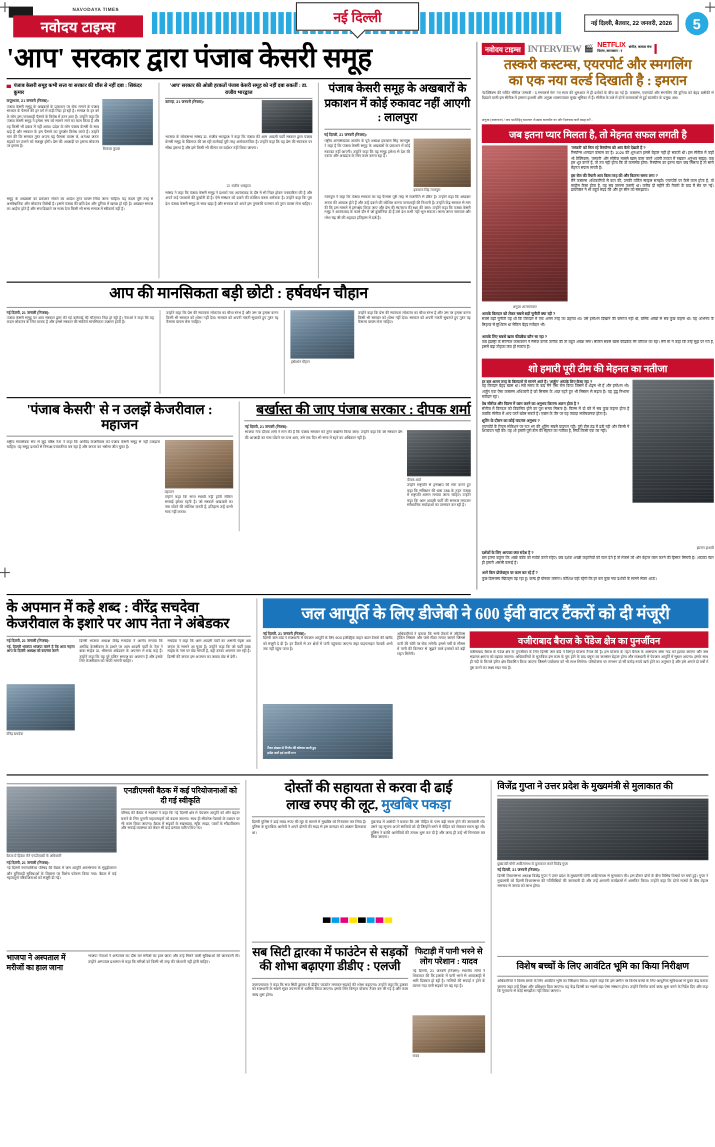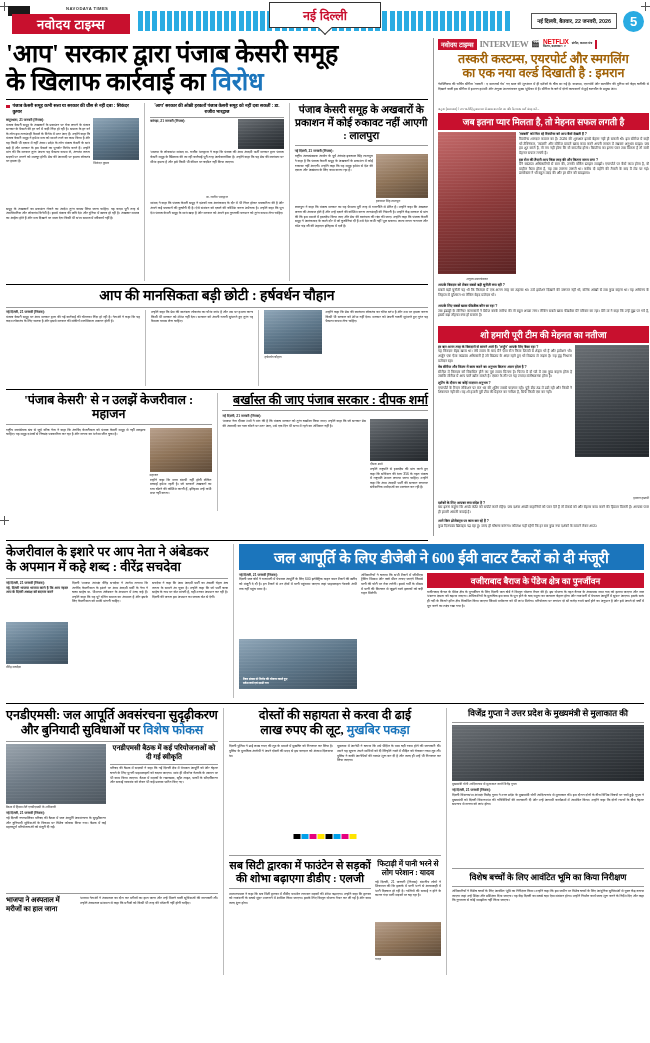--- a/index.html
+++ b/index.html
@@ -171,23 +171,20 @@
       <span>नई दिल्ली</span>
     </div>
   </div>
 
   <div class="main-row">
 
     <div class="left-zone">
 
       <div class="hl hl-main" style="padding-top:2px;">
         <div>'आप' सरकार द्वारा पंजाब केसरी समूह</div>
-        <div>
-          <span>के खिलाफ कार्रवाई का </span><span class="hl-blue">विरोध</span>
-        </div>
       </div>
       <div class="rule" style="margin:3px 0 3px;"></div>
 
       <div class="cols3" style="height:178px;">
 
         <div class="col" style="width:136px;">
           <div class="bullet-line">
             <span class="bullet-sq"></span>
             <div class="kicker">पंजाब केसरी समूह कभी सत्ता या सरकार की धौंस से नहीं दबा : सिकंदर कुमार</div>
           </div>
@@ -355,22 +352,22 @@
       <div class="qa" style="height:12px;overflow:hidden;"><span>कुछ दिलचस्प स्क्रिप्ट्स पढ़ रहा हूं। जल्द ही घोषणा करूंगा। कोशिश यही रहेगी कि हर बार कुछ नया दर्शकों के सामने लेकर आऊं।</span></div>
     </div>
   </div>
 
   <div class="rule" style="margin:4px 0 3px;width:422px;"></div>
 
   <div style="display:flex;gap:5px;">
 
     <div style="width:222px;flex:none;">
       <div class="hl" style="font-size:13px;line-height:1.18;">
+        <div>के अपमान में कहे शब्द : वीरेंद्र सचदेवा</div>
         <div>केजरीवाल के इशारे पर आप नेता ने अंबेडकर</div>
-        <div>के अपमान में कहे शब्द : वीरेंद्र सचदेवा</div>
       </div>
       <div class="rule-thin" style="margin:3px 0;"></div>
       <div style="display:flex;gap:4px;">
         <div style="width:62px;flex:none;">
           <div class="body-txt" style="font-weight:bold;">नई दिल्ली, 21 जनवरी (निजस):</div>
           <div class="body-txt" style="height:34px;overflow:hidden;font-weight:bold;">नई, दिल्ली भाजपा भाजपा करने है कि आप नहरत आप के दिल्ली अध्यक्ष को बदनाम करने</div>
           <div class="ph cool" style="width:62px;height:42px;margin-top:2px;"></div>
           <div class="cap">वीरेंद्र सचदेवा</div>
         </div>
         <div class="body-txt" style="flex:1;height:112px;overflow:hidden;">दिल्ली भाजपा अध्यक्ष वीरेंद्र सचदेवा ने आरोप लगाया कि अरविंद केजरीवाल के इशारे पर आम आदमी पार्टी के नेता ने बाबा साहेब डा. भीमराव अंबेडकर के अपमान में शब्द कहे हैं। उन्होंने कहा कि यह पूरे दलित समाज का अपमान है और इसके लिए केजरीवाल को माफी मांगनी चाहिए।</div>
@@ -397,26 +394,20 @@
         </div>
       </div>
     </div>
   </div>
 
   <div class="rule" style="margin:5px 0 4px;"></div>
 
   <div style="display:flex;gap:5px;">
 
     <div style="width:212px;flex:none;">
-      <div class="hl" style="font-size:12.5px;text-align:center;line-height:1.2;">
-        <div>एनडीएमसी: जल आपूर्ति अवसंरचना सुदृढ़ीकरण</div>
-        <div>
-          <span>और बुनियादी सुविधाओं पर </span><span class="hl-blue">विशेष फोकस</span>
-        </div>
-      </div>
       <div class="rule-thin" style="margin:3px 0;"></div>
       <div style="display:flex;gap:4px;">
         <div style="width:100px;flex:none;">
           <div class="ph" style="width:100px;height:60px;"></div>
           <div class="cap">बैठक में हिस्सा लेते एनडीएमसी के अधिकारी</div>
           <div class="body-txt" style="font-weight:bold;margin-top:2px;">नई दिल्ली, 21 जनवरी (निजस):</div>
           <div class="body-txt" style="height:74px;overflow:hidden;">नई दिल्ली नगरपालिका परिषद की बैठक में जल आपूर्ति अवसंरचना के सुदृढ़ीकरण और बुनियादी सुविधाओं के विकास पर विशेष फोकस किया गया। बैठक में कई महत्वपूर्ण परियोजनाओं को मंजूरी दी गई।</div>
         </div>
         <div style="flex:1;">
           <div class="hl" style="font-size:7px;text-align:center;line-height:1.25;">एनडीएमसी बैठक में कई परियोजनाओं को दी गई स्वीकृति</div>
@@ -460,21 +451,21 @@
           <div class="body-txt" style="margin-top:2px;height:40px;overflow:hidden;">नई दिल्ली, 21 जनवरी (निजस): स्थानीय लोगों ने शिकायत की कि इलाके में पानी भरने से आवाजाही में भारी दिक्कत हो रही है। नालियों की सफाई न होने के कारण गंदा पानी सड़कों पर बह रहा है।</div>
           <div class="ph warm" style="width:66px;height:34px;margin-top:2px;"></div>
           <div class="cap">यादव</div>
         </div>
       </div>
     </div>
 
     <div class="vrule"></div>
 
     <div style="flex:1;">
-      <div class="hl" style="font-size:8.5px;text-align:center;line-height:1.3;">विजेंद्र गुप्ता ने उत्तर प्रदेश के मुख्यमंत्री से मुलाकात की</div>
+      <div class="hl" style="font-size:8.5px;line-height:1.3;">विजेंद्र गुप्ता ने उत्तर प्रदेश के मुख्यमंत्री से मुलाकात की</div>
       <div class="rule-thin" style="margin:3px 0;"></div>
       <div class="ph dark" style="width:100%;height:56px;"></div>
       <div class="cap">मुख्यमंत्री योगी आदित्यनाथ से मुलाकात करते विजेंद्र गुप्ता</div>
       <div class="body-txt" style="font-weight:bold;margin-top:2px;">नई दिल्ली, 21 जनवरी (निजस):</div>
       <div class="body-txt" style="height:72px;overflow:hidden;">दिल्ली विधानसभा अध्यक्ष विजेंद्र गुप्ता ने उत्तर प्रदेश के मुख्यमंत्री योगी आदित्यनाथ से मुलाकात की। इस दौरान दोनों के बीच विभिन्न विषयों पर चर्चा हुई। गुप्ता ने मुख्यमंत्री को दिल्ली विधानसभा की गतिविधियों की जानकारी दी और उन्हें आगामी कार्यक्रमों में आमंत्रित किया। उन्होंने कहा कि दोनों राज्यों के बीच बेहतर समन्वय से जनता को लाभ होगा।</div>
       <div class="rule-thin" style="margin:3px 0;"></div>
       <div class="hl" style="font-size:8.5px;text-align:center;line-height:1.3;">विशेष बच्चों के लिए आवंटित भूमि का किया निरीक्षण</div>
       <div class="rule-thin" style="margin:3px 0;"></div>
       <div class="body-txt" style="height:86px;overflow:hidden;">अधिकारियों ने विशेष बच्चों के लिए आवंटित भूमि का निरीक्षण किया। उन्होंने कहा कि इस जमीन पर विशेष बच्चों के लिए आधुनिक सुविधाओं से युक्त केंद्र बनाया जाएगा जहां उन्हें शिक्षा और प्रशिक्षण दिया जाएगा। यह केंद्र दिल्ली का सबसे बड़ा ऐसा संस्थान होगा। उन्होंने निर्माण कार्य जल्द शुरू करने के निर्देश दिए और कहा कि गुणवत्ता से कोई समझौता नहीं किया जाएगा।</div>
     </div>

